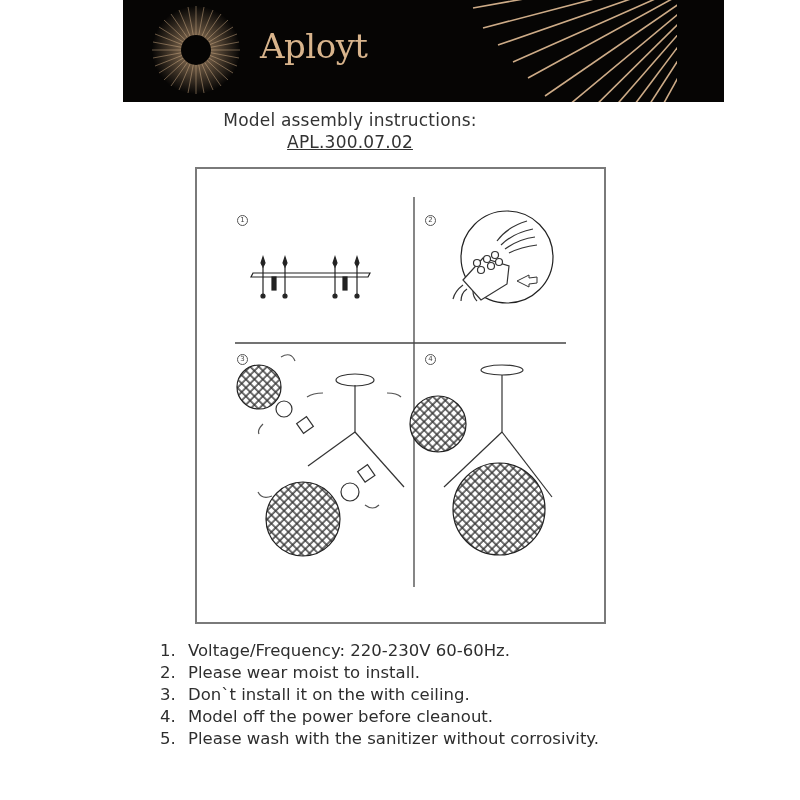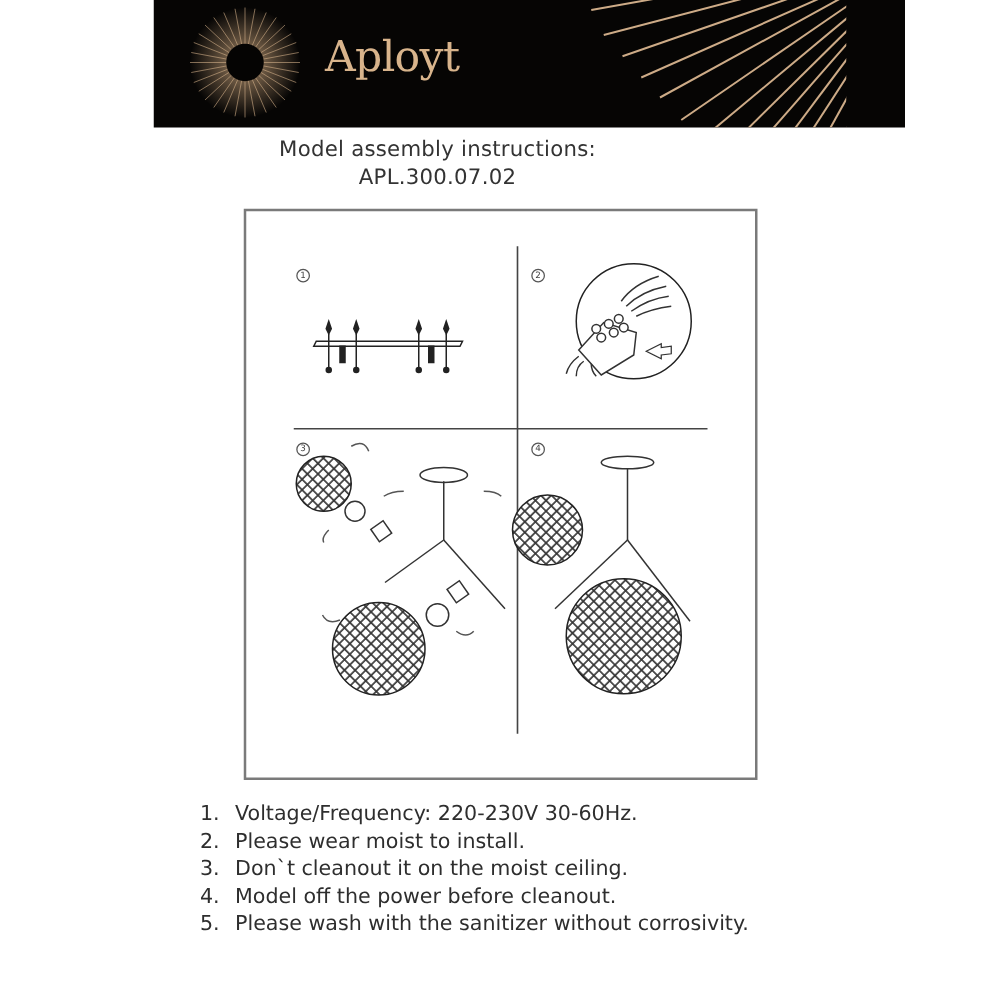--- a/index.html
+++ b/index.html
@@ -5,21 +5,21 @@
   * { box-sizing: border-box; margin: 0; padding: 0; }
   html, body { width: 800px; height: 800px; background: #ffffff; overflow: hidden; }
   body { position: relative; font-family: "DejaVu Sans", sans-serif; color: #2b2b2b; }
 
   .banner { position: absolute; left: 123px; top: 0; width: 601px; height: 102px; background: #060504; overflow: hidden; }
   .banner svg { position: absolute; left: 0; top: 0; }
   .brand { position: absolute; left: 137px; top: 26px; font-family: "DejaVu Serif", serif; font-size: 34px; font-weight: 300; letter-spacing: -0.5px; color: #d8b48c; }
 
   .title { position: absolute; left: 0; width: 700px; text-align: center; font-size: 17px; color: #333; letter-spacing: 0.2px; }
   .title.l1 { top: 110px; }
-  .title.l2 { top: 132px; }
+  .title.l2 { top: 132px; text-decoration: underline; }
 
   .frame { position: absolute; left: 195px; top: 167px; width: 411px; height: 457px; border: 2px solid #7a7a7a; }
   .frame svg { position: absolute; left: -2px; top: -2px; }
   .badge { position: absolute; width: 11px; height: 11px; border: 1.5px solid #555; border-radius: 50%; font-size: 7px; line-height: 8px; text-align: center; color: #444; background: #fff; }
 
   .notes { position: absolute; left: 160px; top: 640px; list-style: none; }
   .notes li { font-size: 16.5px; line-height: 22px; color: #2e2e2e; white-space: nowrap; }
   .notes .num { display: inline-block; width: 28px; }
 </style>
 </head>
@@ -174,18 +174,18 @@
     </defs>
   </svg>
 
   <div class="badge" style="left:40px; top:46px;">1</div>
   <div class="badge" style="left:228px; top:46px;">2</div>
   <div class="badge" style="left:40px; top:185px;">3</div>
   <div class="badge" style="left:228px; top:185px;">4</div>
 </div>
 
 <ul class="notes">
-  <li><span class="num">1.</span><span>Voltage/Frequency: 220-230V 30-60Hz.</span></li>
+  <li><span class="num">1.</span><span>Voltage/Frequency: 220-230V 60-60Hz.</span></li>
   <li><span class="num">2.</span><span>Please wear moist to install.</span></li>
-  <li><span class="num">3.</span><span>Don`t cleanout it on the moist ceiling.</span></li>
+  <li><span class="num">3.</span><span>Don`t install it on the with ceiling.</span></li>
   <li><span class="num">4.</span><span>Model off the power before cleanout.</span></li>
   <li><span class="num">5.</span><span>Please wash with the sanitizer without corrosivity.</span></li>
 </ul>
 
 </body></html>

